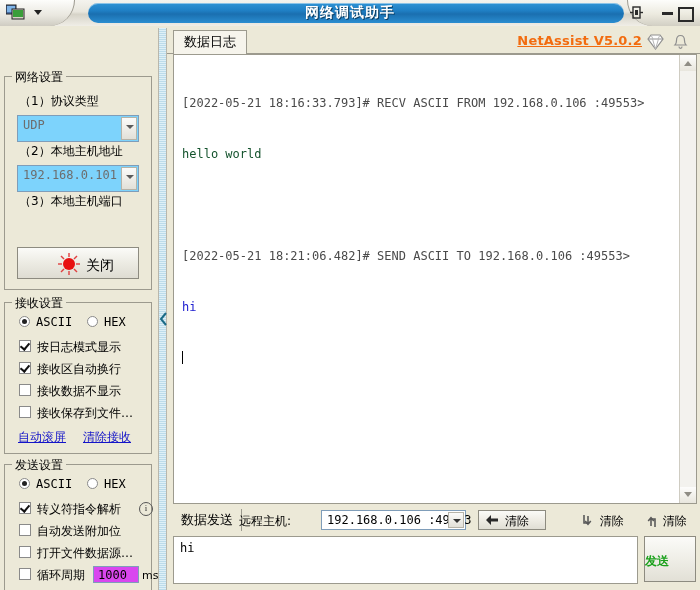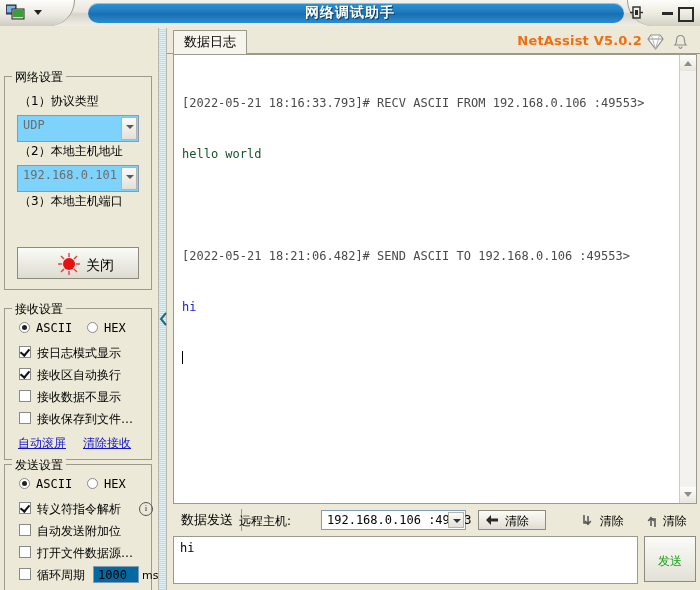--- a/index.html
+++ b/index.html
@@ -36,21 +36,21 @@
   .tb-pin{position:absolute;right:56px;top:5px;width:15px;height:15px;}
   .tb-min{position:absolute;right:27px;top:12px;width:11px;height:3px;background:#2a2a2a;}
   .tb-max{position:absolute;right:6px;top:7px;width:12px;height:11px;border:2px solid #2a2a2a;}
 
   
   .leftpanel{position:absolute;left:0;top:28px;width:158px;bottom:0;background:#ece9d8;}
   .gbox{position:absolute;left:4px;right:6px;border:1px solid #9c9a8e;background:#ece9d8;margin-top:36px;}
   .gbox > .glabel{position:absolute;left:7px;top:-8px;background:#ece9d8;padding:0 3px;
     font-size:12px;color:#000;font-family:"DejaVu Sans","Liberation Sans",sans-serif;}
   .gb-net{top:12px;height:212px;}
-  .gb-recv{top:244px;height:150px;text-decoration:underline;}
+  .gb-recv{top:238px;height:150px;text-decoration:underline;}
   .gb-send{top:400px;height:162px;}
 
   .fieldlabel{font-size:12px;color:#000;font-family:"DejaVu Sans","Liberation Sans",sans-serif;}
   .combo{position:absolute;height:27px;border:1px solid #7f9db9;background:#7dd3fc;
     box-sizing:border-box;padding-left:32px;}
   .combo .ctext{position:absolute;left:5px;top:2px;font-size:12px;color:#6d6d6d;
     font-family:"DejaVu Sans Mono","Liberation Mono",monospace;white-space:nowrap;}
   .combo .cbtn{position:absolute;right:1px;top:1px;width:16px;bottom:1px;
     background:linear-gradient(to bottom,#fbfbfa,#e2e0d8);border:1px solid #b6b3a8;box-sizing:border-box;}
   .combo .cbtn::after{content:"";position:absolute;left:4px;top:7px;
@@ -80,41 +80,41 @@
     border:solid #111;border-width:0 2px 2px 0;transform:rotate(40deg);}
   .chk .clbl{position:absolute;left:18px;top:0;white-space:nowrap;}
 
   .link{position:absolute;font-size:12px;color:#1414c8;text-decoration:underline;cursor:pointer;
     font-family:"DejaVu Sans","Liberation Sans",sans-serif;}
 
   .infoi{position:absolute;width:12px;height:12px;border:1px solid #555;border-radius:50%;
     font-size:9px;line-height:11px;text-align:center;color:#333;
     font-family:"Liberation Serif",serif;}
 
-  .cyclebox{position:absolute;height:17px;width:46px;border:1px solid #7f9db9;background:#0369a1;box-sizing:border-box;}
+  .cyclebox{position:absolute;height:17px;width:46px;border:1px solid #7f9db9;background:#d946ef;box-sizing:border-box;}
   .cyclebox span{position:absolute;left:4px;top:1px;font-size:12px;color:#000;
     font-family:"DejaVu Sans Mono","Liberation Mono",monospace;}
 
   
   .splitter{position:absolute;left:158px;top:28px;width:9px;bottom:0;
     background:repeating-linear-gradient(to bottom,#dff0f7 0px,#dff0f7 1px,#bcdcea 1px,#bcdcea 2px);
     border-left:1px solid #b9b7ac;border-right:1px solid #b9b7ac;box-sizing:border-box;}
   .spl-arrow{position:absolute;left:0;top:280px;width:9px;height:22px;
     display:flex;align-items:center;justify-content:center;}
 
   
   .main{position:absolute;left:167px;top:28px;right:0;bottom:0;background:#ece9d8;}
 
   .tabstrip{position:absolute;left:0;top:2px;right:0;height:24px;}
   .tab{position:absolute;left:6px;top:0;height:23px;padding:0 10px;line-height:22px;
     background:#f6f4ec;border:1px solid #9c9a8e;border-bottom:none;font-size:13px;color:#000;
     font-family:"DejaVu Sans","Liberation Sans",sans-serif;}
   .tabline{position:absolute;left:0;right:0;top:23px;height:1px;background:#9c9a8e;}
   .brand{position:absolute;right:58px;top:3px;font-size:13px;font-weight:bold;color:#f26c10;
-    font-family:"DejaVu Sans","Liberation Sans",sans-serif;letter-spacing:.2px;}
+    text-decoration:underline;font-family:"DejaVu Sans","Liberation Sans",sans-serif;letter-spacing:.2px;}
   .gem{position:absolute;right:36px;top:4px;}
   .bell{position:absolute;right:12px;top:4px;}
 
   .logwrap{position:absolute;left:6px;top:26px;right:3px;height:450px;
     border:1px solid #9c9a8e;background:#fff;box-sizing:border-box;}
   .logtext{position:absolute;left:8px;top:6px;right:22px;bottom:4px;overflow:hidden;
     font-family:"DejaVu Sans Mono","Liberation Mono",monospace;font-size:12px;line-height:17px;
     white-space:pre;}
   .l-hdr{color:#4a4a4a;}
   .l-recv{color:#14532d;}
@@ -151,22 +151,22 @@
   .clrlink{position:absolute;top:5px;font-size:12px;color:#000;
     font-family:"DejaVu Sans","Liberation Sans",sans-serif;white-space:nowrap;}
 
   .sendboxwrap{position:absolute;left:6px;right:62px;top:508px;bottom:6px;
     border:1px solid #9c9a8e;background:#fff;box-sizing:border-box;}
   .sendtxt{position:absolute;left:6px;top:4px;font-size:12px;color:#000;
     font-family:"DejaVu Sans Mono","Liberation Mono",monospace;}
   .sendbtn{position:absolute;right:4px;top:508px;bottom:8px;width:52px;
     border:1px solid #8d8b80;background:linear-gradient(to bottom,#fbfbf8,#efeee7 50%,#e2e0d6);
     box-sizing:border-box;}
-  .sendbtn .sl{position:absolute;left:0;right:0;top:16px;text-align:center;font-size:12px;
-    font-weight:normal;color:#19a01a;font-family:"DejaVu Sans","Liberation Sans",sans-serif;}
+  .sendbtn .sl{position:absolute;left:0;right:0;top:16px;text-align:left;font-size:12px;
+    font-weight:bold;color:#19a01a;font-family:"DejaVu Sans","Liberation Sans",sans-serif;}
 
   .watermark{position:absolute;right:66px;bottom:18px;font-size:15px;color:#b9b9b9;
     font-family:"DejaVu Sans","Liberation Sans",sans-serif;white-space:nowrap;}
 </style>
 </head>
 <body>
 
 <div id="app">
 
   <div class="titlebar">

